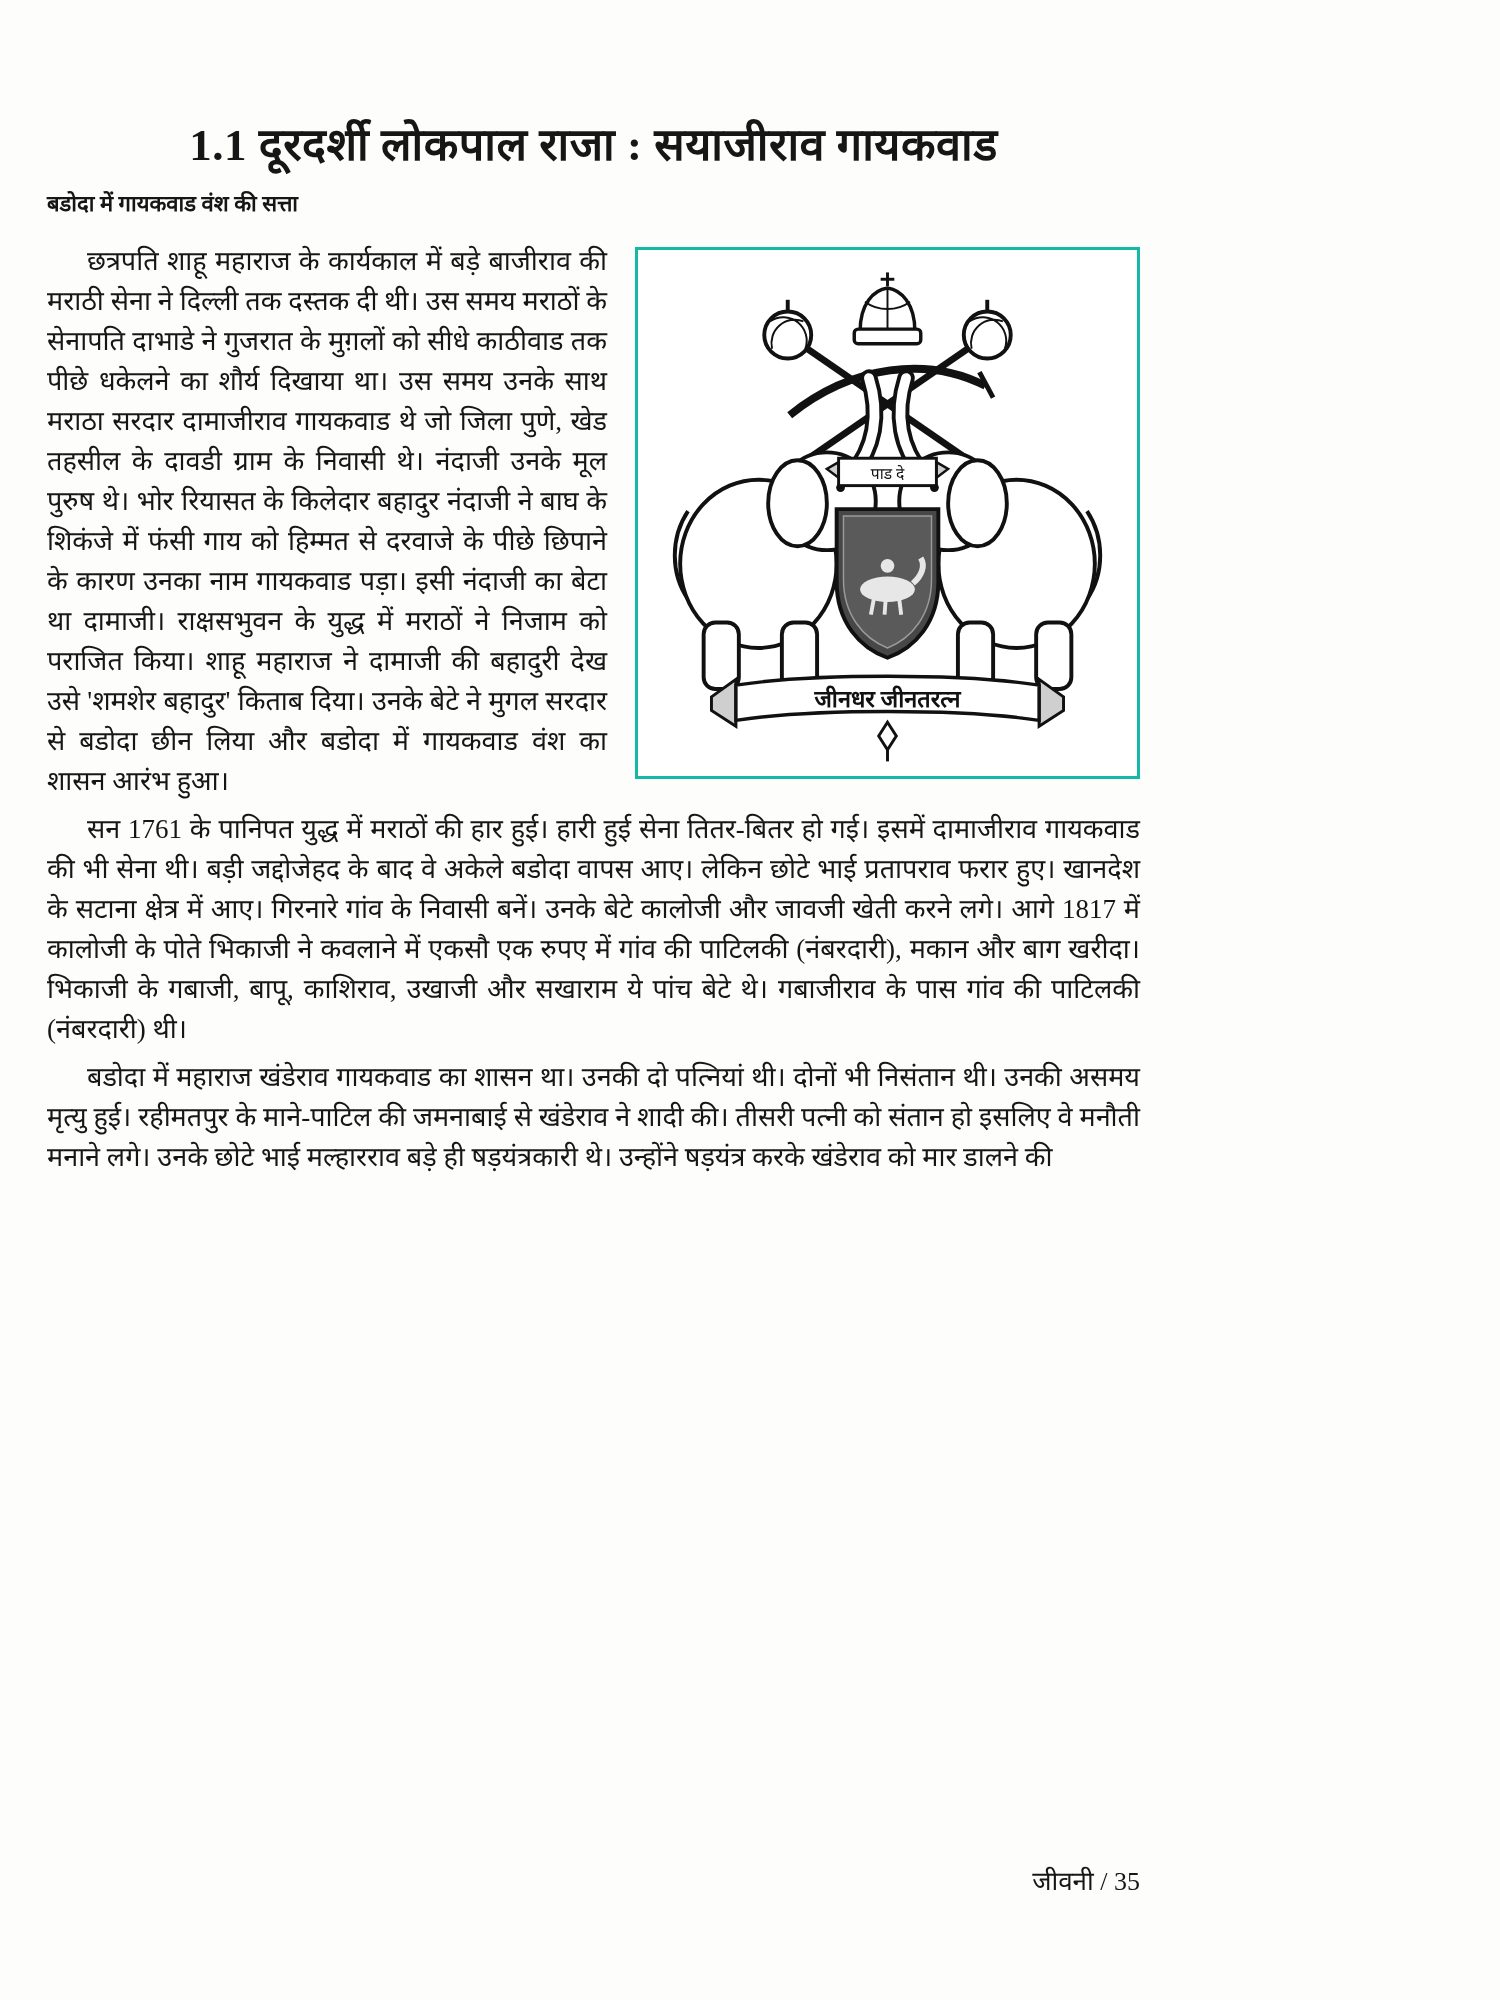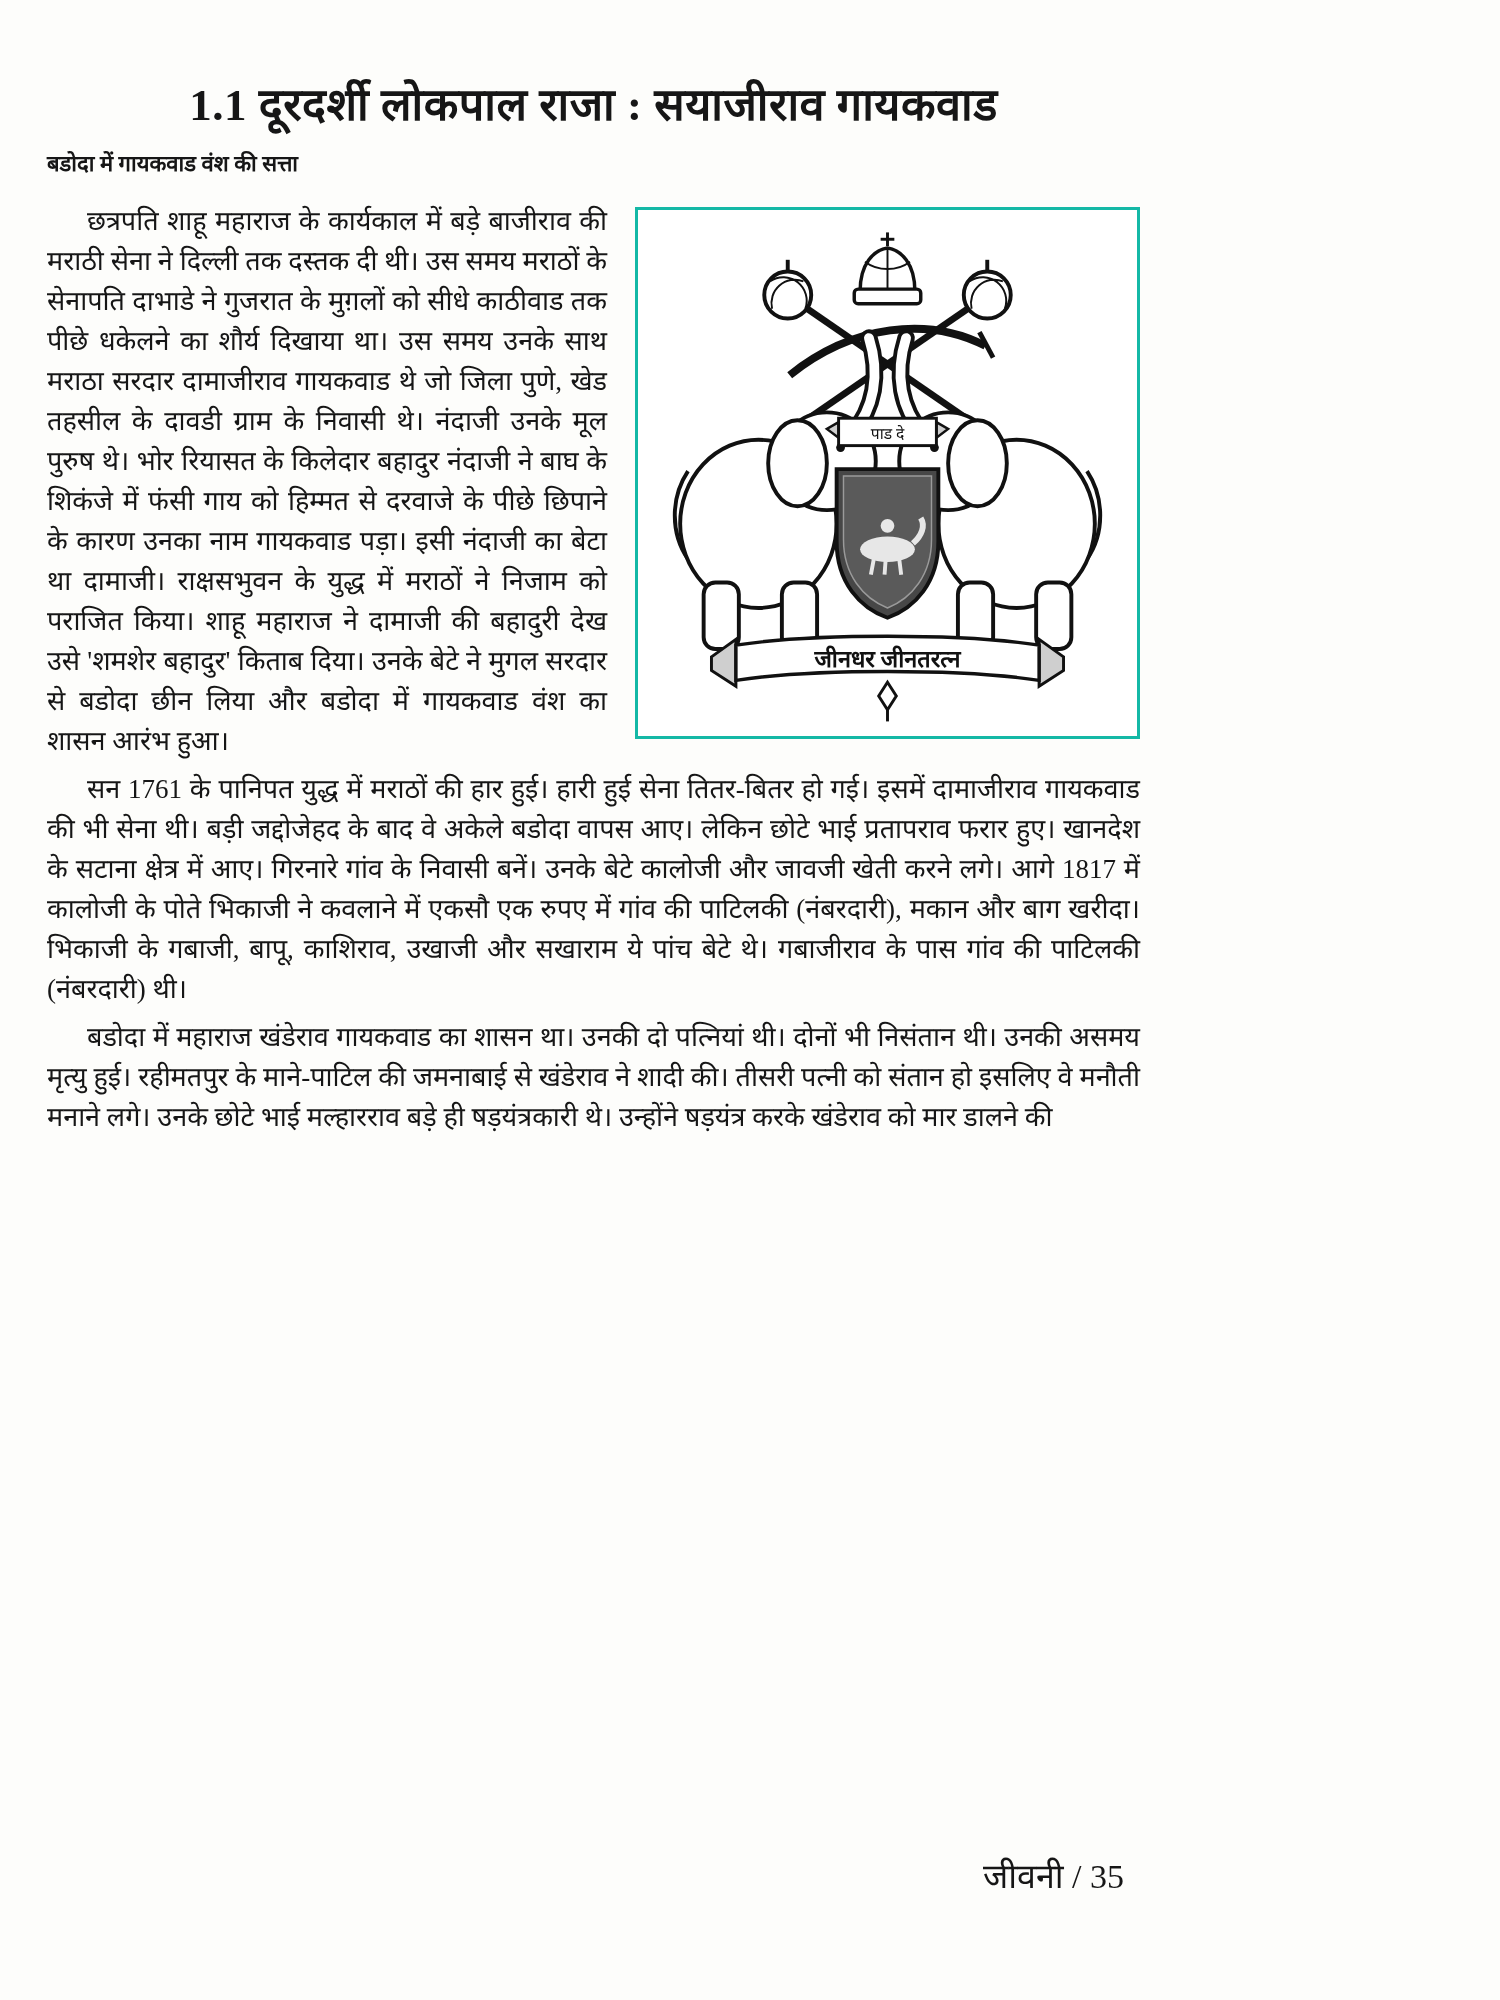--- a/index.html
+++ b/index.html
@@ -7,21 +7,21 @@
   body { background: #d8d8d8; }
   .page {
     width: 1500px; height: 2000px;
     margin: 0 auto; position: relative;
     background: #fdfdfb; color: #161616;
     font-family: "Liberation Serif", "DejaVu Serif", serif;
     overflow: hidden;
   }
   .content {
     position: absolute; left: 47px; top: 0;
-    width: 1093px; padding-top: 72px;
+    width: 1093px; padding-top: 112px;
   }
   .title {
     margin: 0 0 14px; text-align: center;
     font-size: 45px; font-weight: 600; letter-spacing: 0.5px;
   }
   .byline {
     text-align: right; font-size: 31px; font-weight: 600;
     margin: 0 0 122px;
   }
   h2.sec {
@@ -35,22 +35,22 @@
     text-indent: 40px;
   }
   .figure {
     float: right; width: 505px; height: 532px;
     margin: 6px 0 16px 28px;
     border: 3px solid #14b8a6; background: #ffffff;
     padding: 5px;
   }
   .figure svg { width: 100%; height: 100%; display: block; }
   .footer {
-    position: absolute; right: 376px; bottom: 102px;
-    font-size: 34px;
+    position: absolute; right: 360px; bottom: 102px;
+    font-size: 26px;
   }
 </style>
 </head>
 <body>
 
 <div class="page">
   <div class="content">
 
     <h1 class="title">1.1 दूरदर्शी लोकपाल राजा : सयाजीराव गायकवाड</h1>
 

